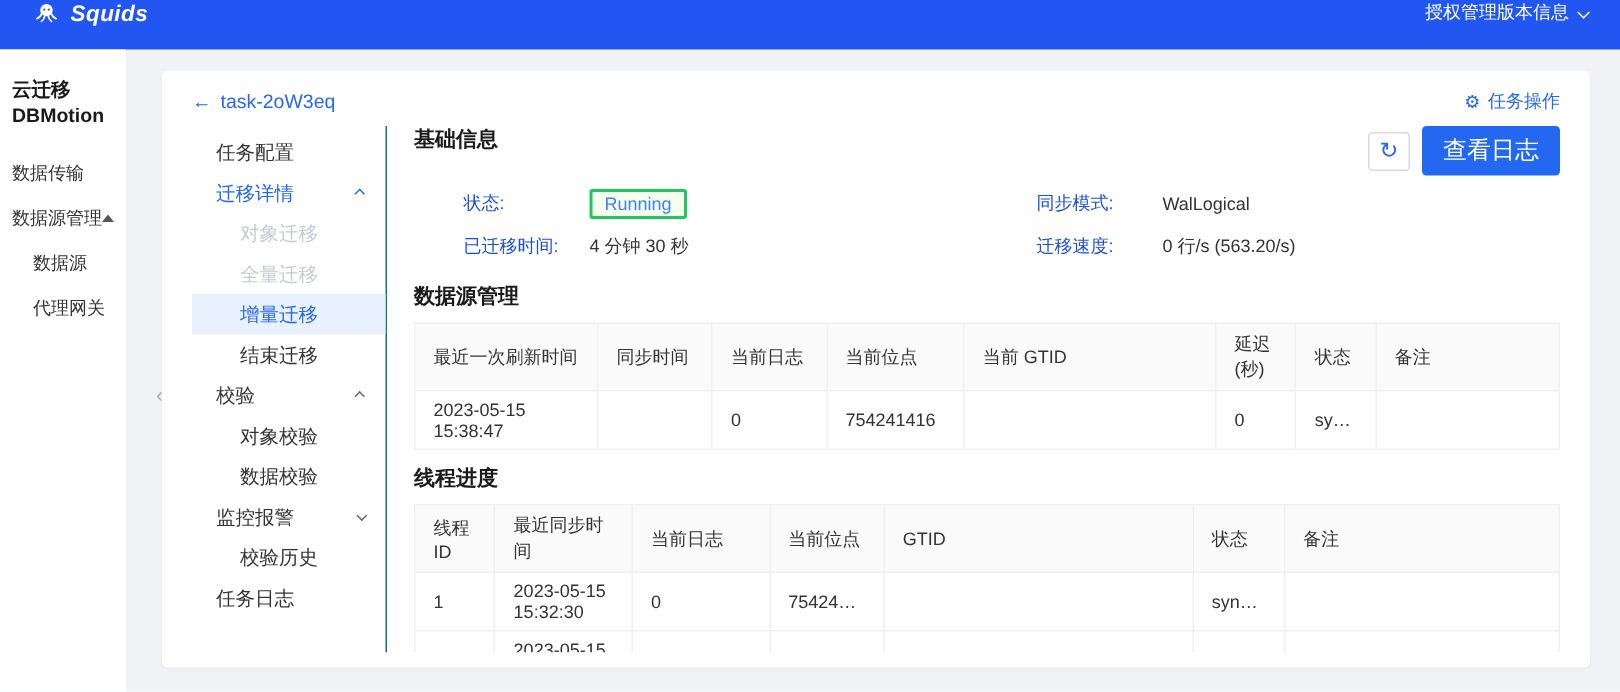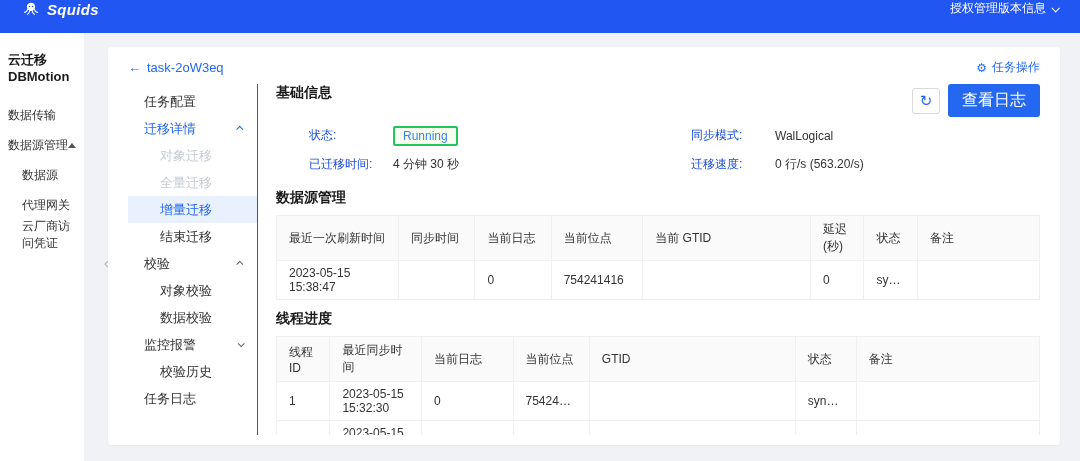--- a/index.html
+++ b/index.html
@@ -117,23 +117,20 @@
     </div>
     <div class="sb-item">
       <span>数据源管理</span>
       <i class="tri-up"></i>
     </div>
     <div class="sb-item sub">
       <span>数据源</span>
     </div>
     <div class="sb-item sub">
       <span>代理网关</span>
-    </div>
-    <div class="sb-item sub">
-      <span>云厂商访问凭证</span>
     </div>
   </aside>
 
   <span class="collapse-handle">‹</span>
 
   <main class="main">
     <div class="card">
 
       <div class="card-head">
         <span class="back-link">

